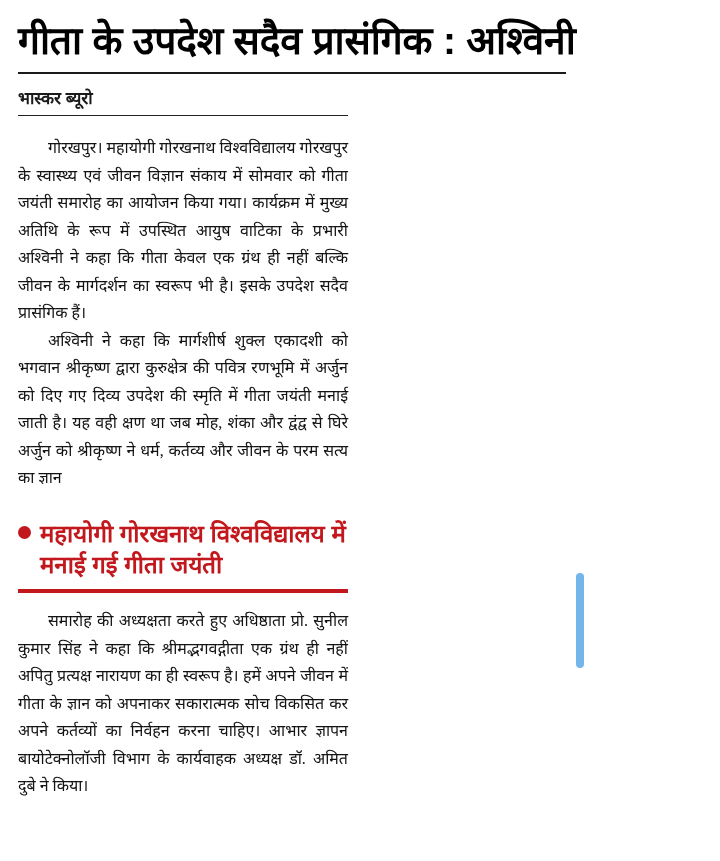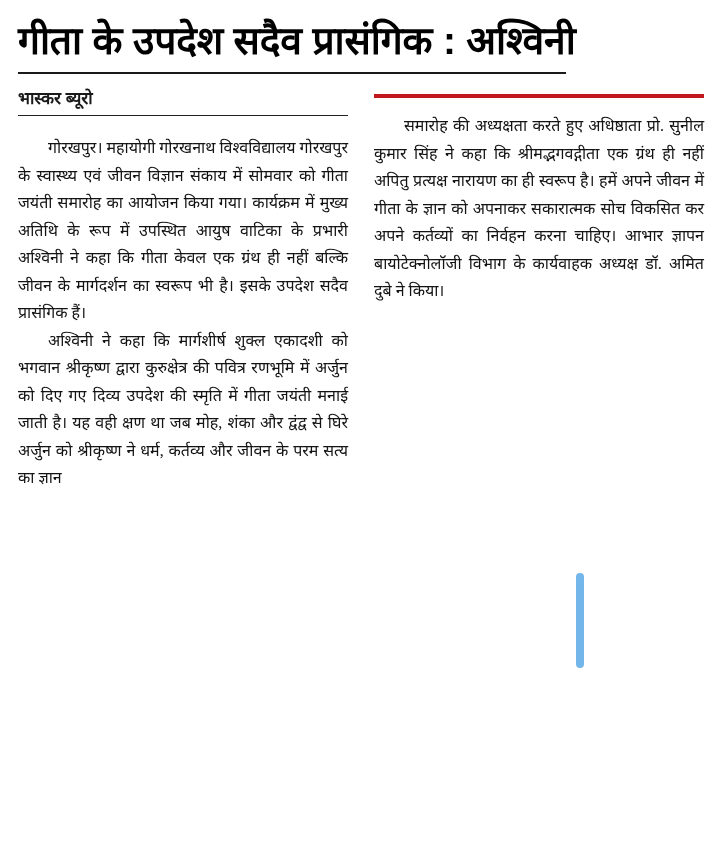--- a/index.html
+++ b/index.html
@@ -39,20 +39,21 @@
     border: 0;
     border-top: 2px solid #1a1a1a;
     margin: 0 0 12px 0;
   }
 
   
   .columns {
     display: flex;
     gap: 26px;
     align-items: flex-start;
+    flex-direction: column;
   }
   .col {
     width: 330px;
     flex: 0 0 330px;
   }
 
   
   .byline {
     font-family: "Liberation Sans", sans-serif;
     font-weight: bold;
@@ -138,20 +139,24 @@
       <div class="byline">भास्कर ब्यूरो</div>
       <hr class="byline-rule">
 
       <div class="body-text">
         <p>गोरखपुर। महायोगी गोरखनाथ विश्वविद्यालय गोरखपुर के स्वास्थ्य एवं जीवन विज्ञान संकाय में सोमवार को गीता जयंती समारोह का आयोजन किया गया। कार्यक्रम में मुख्य अतिथि के रूप में उपस्थित आयुष वाटिका के प्रभारी अश्विनी ने कहा कि गीता केवल एक ग्रंथ ही नहीं बल्कि जीवन के मार्गदर्शन का स्वरूप भी है। इसके उपदेश सदैव प्रासंगिक हैं।</p>
         <p>अश्विनी ने कहा कि मार्गशीर्ष शुक्ल एकादशी को भगवान श्रीकृष्ण द्वारा कुरुक्षेत्र की पवित्र रणभूमि में अर्जुन को दिए गए दिव्य उपदेश की स्मृति में गीता जयंती मनाई जाती है। यह वही क्षण था जब मोह, शंका और द्वंद्व से घिरे अर्जुन को श्रीकृष्ण ने धर्म, कर्तव्य और जीवन के परम सत्य का ज्ञान</p>
       </div>
     </div>
 
     <div class="col">
+      <div class="kicker">
+        <span class="bullet-dot"></span>
+        <span class="kicker-text">महायोगी गोरखनाथ विश्वविद्यालय में मनाई गई गीता जयंती</span>
+      </div>
       <hr class="kicker-rule">
 
       <div class="body-text">
         <p>समारोह की अध्यक्षता करते हुए अधिष्ठाता प्रो. सुनील कुमार सिंह ने कहा कि श्रीमद्भगवद्गीता एक ग्रंथ ही नहीं अपितु प्रत्यक्ष नारायण का ही स्वरूप है। हमें अपने जीवन में गीता के ज्ञान को अपनाकर सकारात्मक सोच विकसित कर अपने कर्तव्यों का निर्वहन करना चाहिए। आभार ज्ञापन बायोटेक्नोलॉजी विभाग के कार्यवाहक अध्यक्ष डॉ. अमित दुबे ने किया।</p>
       </div>
     </div>
 
   </div>
 
   <div class="edge-marker"></div>

